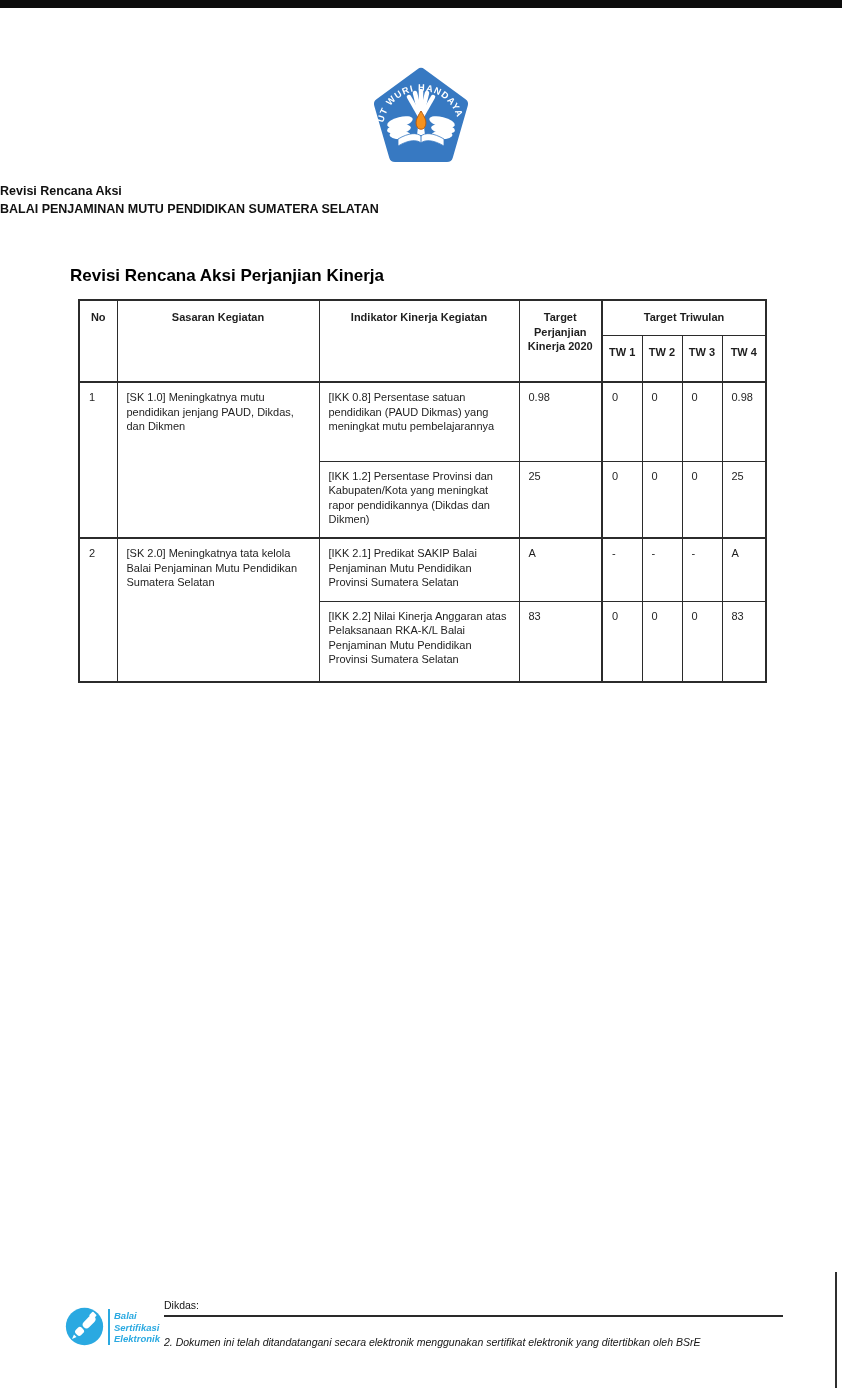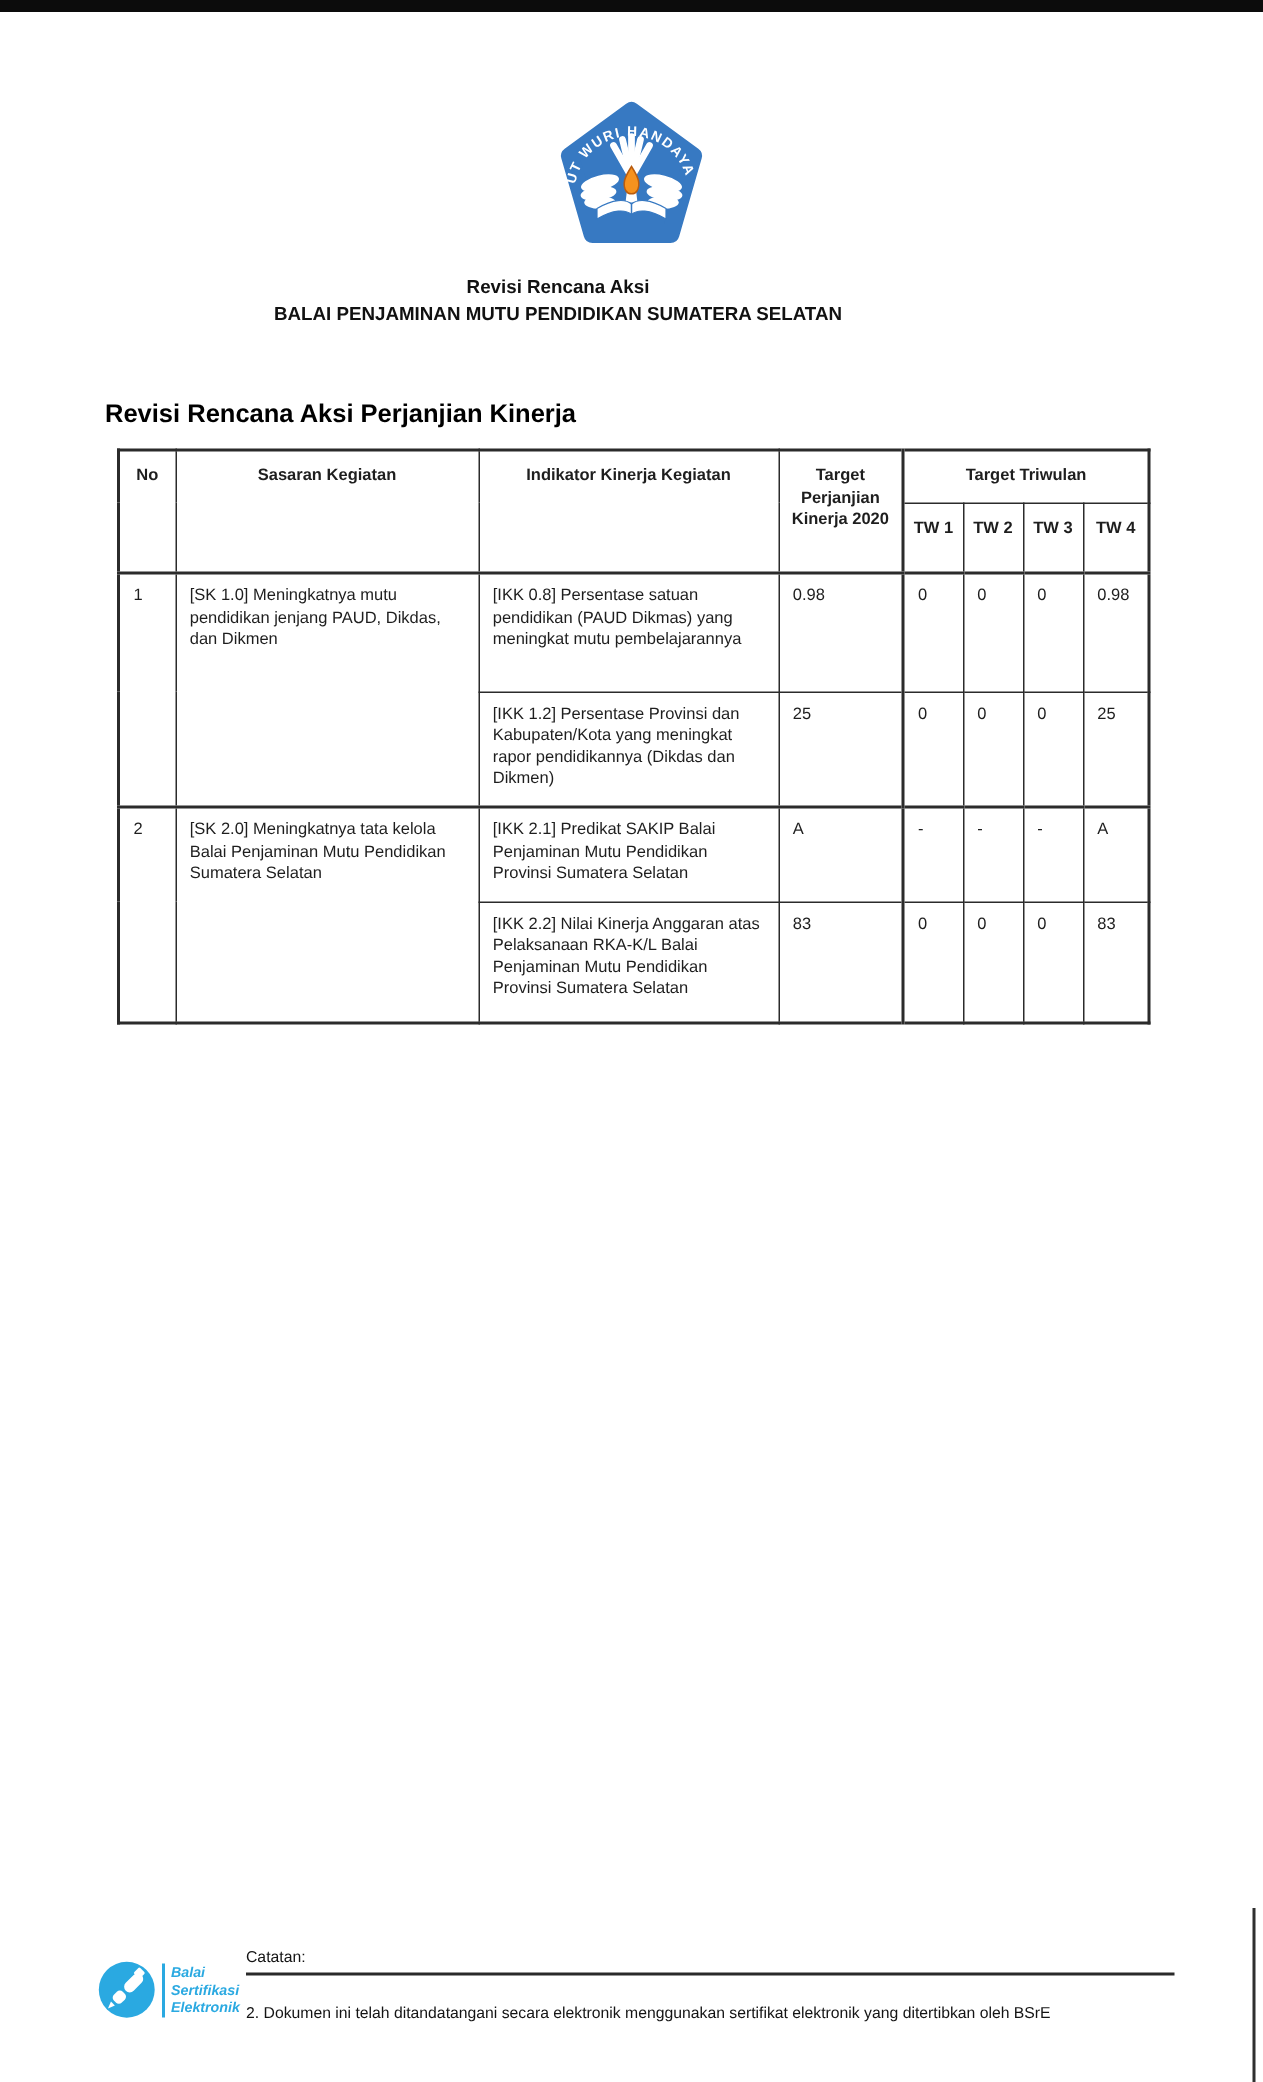--- a/index.html
+++ b/index.html
@@ -5,21 +5,21 @@
   html,body { margin:0; padding:0; background:#ffffff; }
   .page {
     position:relative; width:842px; height:1388px; background:#ffffff;
     font-family:"Liberation Sans","DejaVu Sans",sans-serif; color:#1e1e1e;
     overflow:hidden;
   }
   .top-bar { position:absolute; top:0; left:0; width:842px; height:8px; background:#0c0c0c; }
 
   .logo { position:absolute; left:369px; top:66px; width:104px; height:100px; }
 
-  .title-block { position:absolute; top:183px; left:0; width:744px; text-align:center; }
+  .title-block { position:absolute; top:183px; left:0; width:744px; }
   .title-line { font-weight:bold; font-size:12.5px; line-height:17.5px; color:#111; }
 
   .section-heading { position:absolute; top:266px; left:70px; font-weight:bold; font-size:17px; color:#000000; }
 
   .table-wrap { position:absolute; top:299px; left:78px; }
   table.rk { border-collapse:collapse; table-layout:fixed; width:687px; border:2px solid #2b2b2b; }
   table.rk th, table.rk td {
     border:1px solid #2b2b2b; vertical-align:top; font-size:11px; line-height:1.33;
     padding:7px 9px; color:#1e1e1e; overflow:hidden; word-wrap:break-word;
   }
@@ -34,21 +34,21 @@
   .tw-left { border-left-width:2px !important;margin-left:36px; }
   .grp-top { border-top-width:2px !important; }
   td.cell { text-align:left; }
 
   .bsre-logo { position:absolute; left:64px; top:1306px; width:41px; height:41px; }
   .bsre-divider { position:absolute; left:108px; top:1309px; width:2px; height:36px; background:#2aa9e1; }
   .bsre-text { position:absolute; left:114px; top:1310px; font-size:9.5px; font-weight:bold; color:#2aa9e1; line-height:11.5px;font-style:italic; }
   .catatan-label { position:absolute; left:164px; top:1299px; font-size:10.5px; color:#141414; }
   .catatan-line { position:absolute; left:164px; top:1315px; width:619px; height:2px; background:#2a2a2a; }
   .note1 { position:absolute; left:164px; top:1319px; width:655px; font-size:10.5px; color:#141414; }
-  .note2 { position:absolute; left:164px; top:1336px; width:660px; font-size:10.5px; color:#141414; }
+  .note2 { position:absolute; left:164px; top:1336px; width:660px; font-size:10.5px; color:#141414;font-style:italic; }
   .right-line { position:absolute; left:835px; top:1272px; width:2px; height:116px; background:#2f2f2f; }
 </style>
 </head>
 <body>
 
 <div class="page">
 
   <div class="top-bar"></div>
 
   <div class="logo">
@@ -170,19 +170,19 @@
       <rect x="28" y="7" width="6" height="6" rx="1" transform="rotate(45 31 10)" fill="#ffffff"></rect>
     </svg>
   </div>
   <div class="bsre-divider"></div>
   <div class="bsre-text">
     <div>Balai</div>
     <div>Sertifikasi</div>
     <div>Elektronik</div>
   </div>
 
-  <div class="catatan-label">Catatan:</div>
+  <div class="catatan-label">Dikdas:</div>
   <div class="catatan-line"></div>
   <div class="note2">2. Dokumen ini telah ditandatangani secara elektronik menggunakan sertifikat elektronik yang ditertibkan oleh BSrE</div>
 
   <div class="right-line"></div>
 
 </div>
 
 </body></html>

